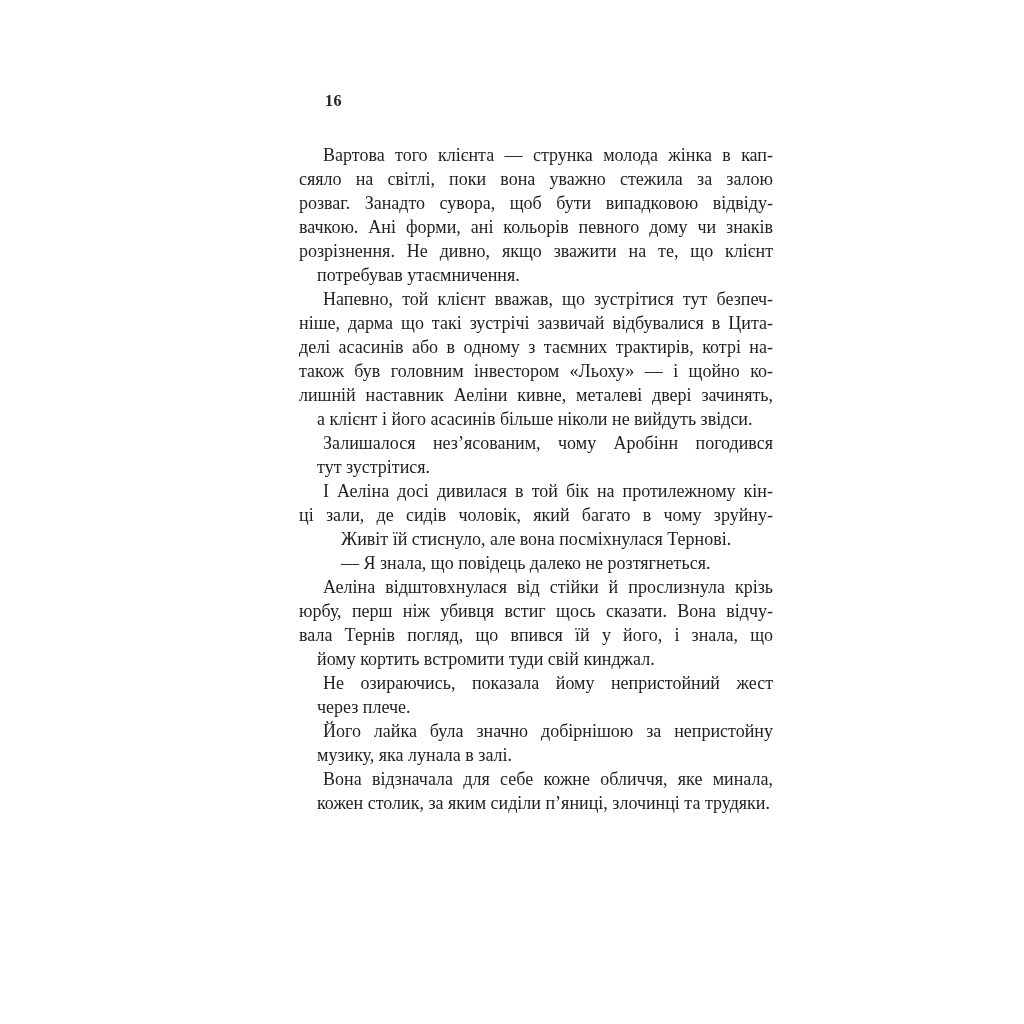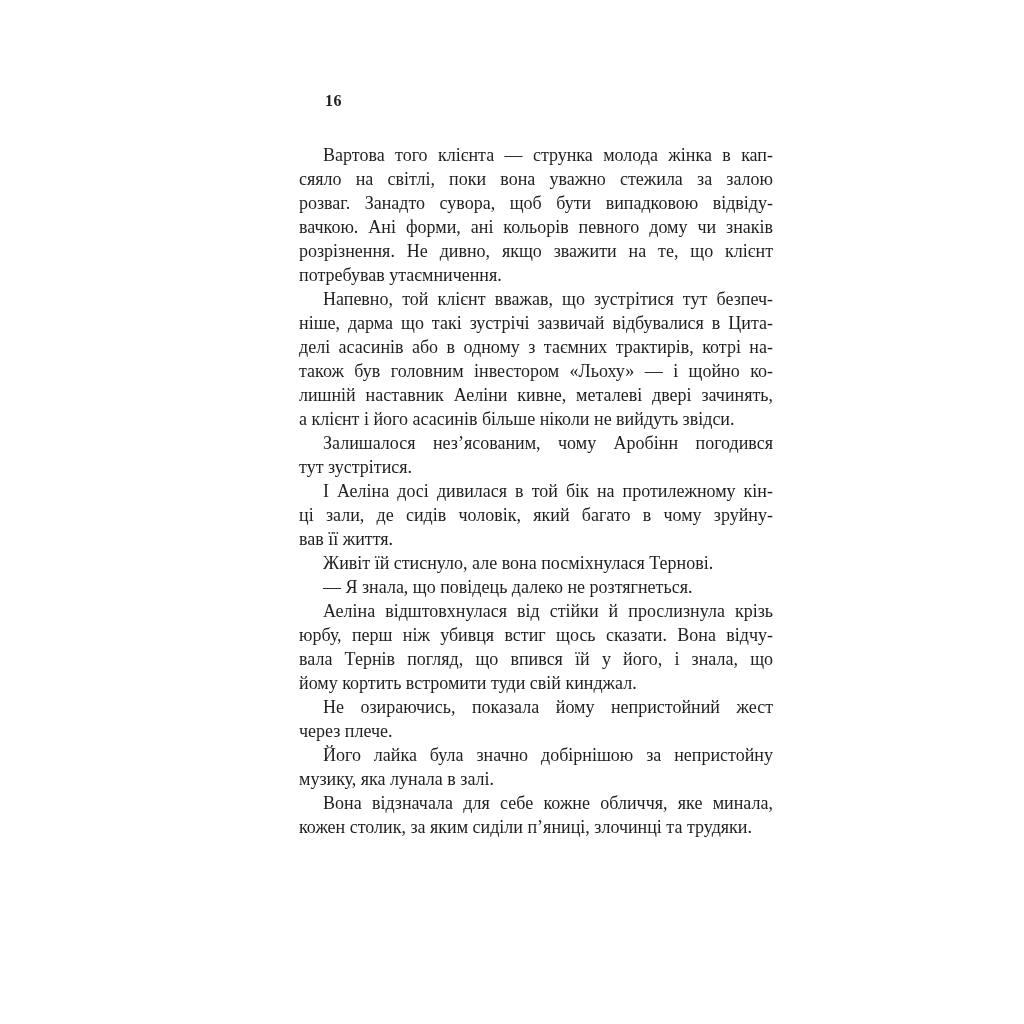--- a/index.html
+++ b/index.html
@@ -37,20 +37,21 @@
     padding: 0;
   }
   .line {
     text-align: justify;
     text-align-last: justify;
     white-space: normal;
   }
   .line.last {
     text-align: left;
     text-align-last: left;
+    margin-left: 18px;
   }
   .line.first {
     text-indent: 24px;
   }
 </style>
 </head>
 <body>
 
 <div class="page-number">16</div>
 
@@ -71,21 +72,20 @@
       <div class="line">лишній наставник Аеліни кивне, металеві двері зачинять,</div>
       <div class="line last">а клієнт і його асасинів більше ніколи не вийдуть звідси.</div>
     </div>
     <div class="paragraph">
       <div class="line first">Залишалося нез’ясованим, чому Аробінн погодився</div>
       <div class="line last">тут зустрітися.</div>
     </div>
     <div class="paragraph">
       <div class="line first">І Аеліна досі дивилася в той бік на протилежному кін-</div>
       <div class="line">ці зали, де сидів чоловік, який багато в чому зруйну-</div>
-      <div class="line last">вав її життя.</div>
     </div>
     <div class="paragraph">
       <div class="line first last">Живіт їй стиснуло, але вона посміхнулася Тернові.</div>
     </div>
     <div class="paragraph">
       <div class="line first last">— Я знала, що повідець далеко не розтягнеться.</div>
     </div>
     <div class="paragraph">
       <div class="line first">Аеліна відштовхнулася від стійки й прослизнула крізь</div>
       <div class="line">юрбу, перш ніж убивця встиг щось сказати. Вона відчу-</div>

